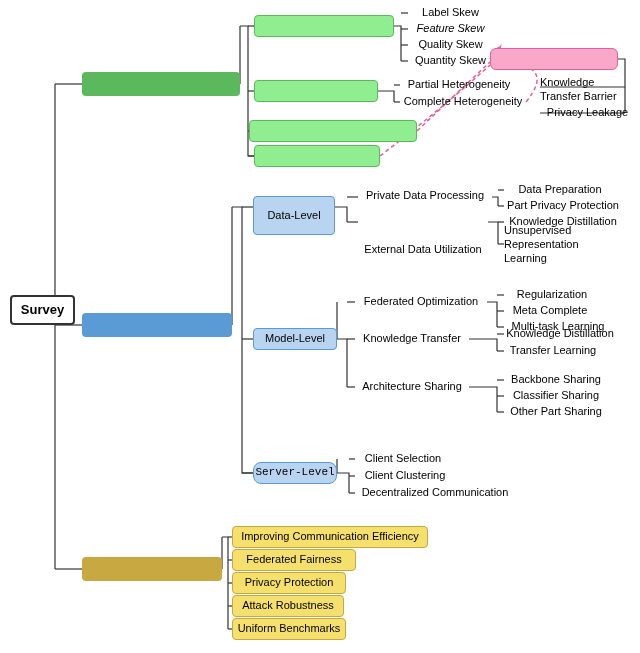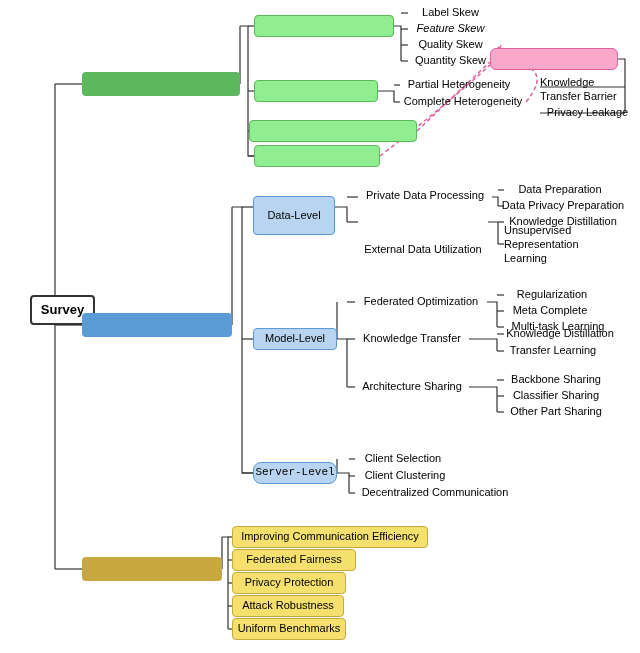--- a/index.html
+++ b/index.html
@@ -25,21 +25,21 @@
       justify-content: center;
       font-size: 11px;
       font-weight: 500;
       line-height: 1.2;
       white-space: nowrap;
     }
     .node-box {
       border-radius: 4px;
       padding: 4px 8px;
     }
-    .survey { background: #fff; border: 2px solid #333; font-weight: bold; font-size: 13px; margin-left: 20px; }
+    .survey { background: #fff; border: 2px solid #333; font-weight: bold; font-size: 13px; }
     .research { background: #5cb85c; color: #fff; border-radius: 4px; }
     .state { background: #5b9bd5; color: #fff; border-radius: 4px; }
     .future { background: #c8a840; color: #fff; border-radius: 4px; }
     .stat-het { background: #90ee90; border: 1px solid #5cb85c; border-radius: 4px; }
     .model-het { background: #90ee90; border: 1px solid #5cb85c; border-radius: 4px; }
     .comm-het { background: #90ee90; border: 1px solid #5cb85c; border-radius: 4px; }
     .device-het { background: #90ee90; border: 1px solid #5cb85c; border-radius: 4px; }
     .data-level { background: #b8d4f0; border: 1px solid #5b9bd5; border-radius: 4px; }
     .model-level { background: #b8d4f0; border: 1px solid #5b9bd5; border-radius: 4px; }
     .server-level { background: #b8d4f0; border: 1px solid #5b9bd5; border-radius: 8px; font-family: Liberation Mono, monospace; }
@@ -183,21 +183,21 @@
   </div>
 
   <div class="node-label node-box server-level" style="left:253px;top:462px;width:84px;height:22px;">
     <span>Server-Level</span>
   </div>
 
   <div class="node-label plain" style="left:358px;top:187px;width:134px;height:18px;">Private Data Processing</div>
   <div class="node-label plain" style="left:358px;top:213px;width:130px;height:18px;margin-top:28px;">External Data Utilization</div>
 
   <div class="node-label plain" style="left:504px;top:181px;width:112px;height:18px;">Data Preparation</div>
-  <div class="node-label plain" style="left:504px;top:197px;width:118px;height:18px;">Data Privacy Preparation</div>
+  <div class="node-label plain" style="left:504px;top:197px;width:118px;height:18px;">Part Privacy Protection</div>
   <div class="node-label plain" style="left:504px;top:213px;width:118px;height:18px;">Knowledge Distillation</div>
   <div class="node-label plain" style="left:504px;top:229px;width:118px;height:30px;white-space:normal;line-height:1.3;">Unsupervised Representation Learning</div>
 
   <div class="node-label plain" style="left:355px;top:293px;width:132px;height:18px;">Federated Optimization</div>
 
   <div class="node-label plain" style="left:355px;top:330px;width:114px;height:18px;">Knowledge Transfer</div>
 
   <div class="node-label plain" style="left:355px;top:378px;width:114px;height:18px;">Architecture Sharing</div>
 
   <div class="node-label plain" style="left:504px;top:286px;width:96px;height:18px;">Regularization</div>

